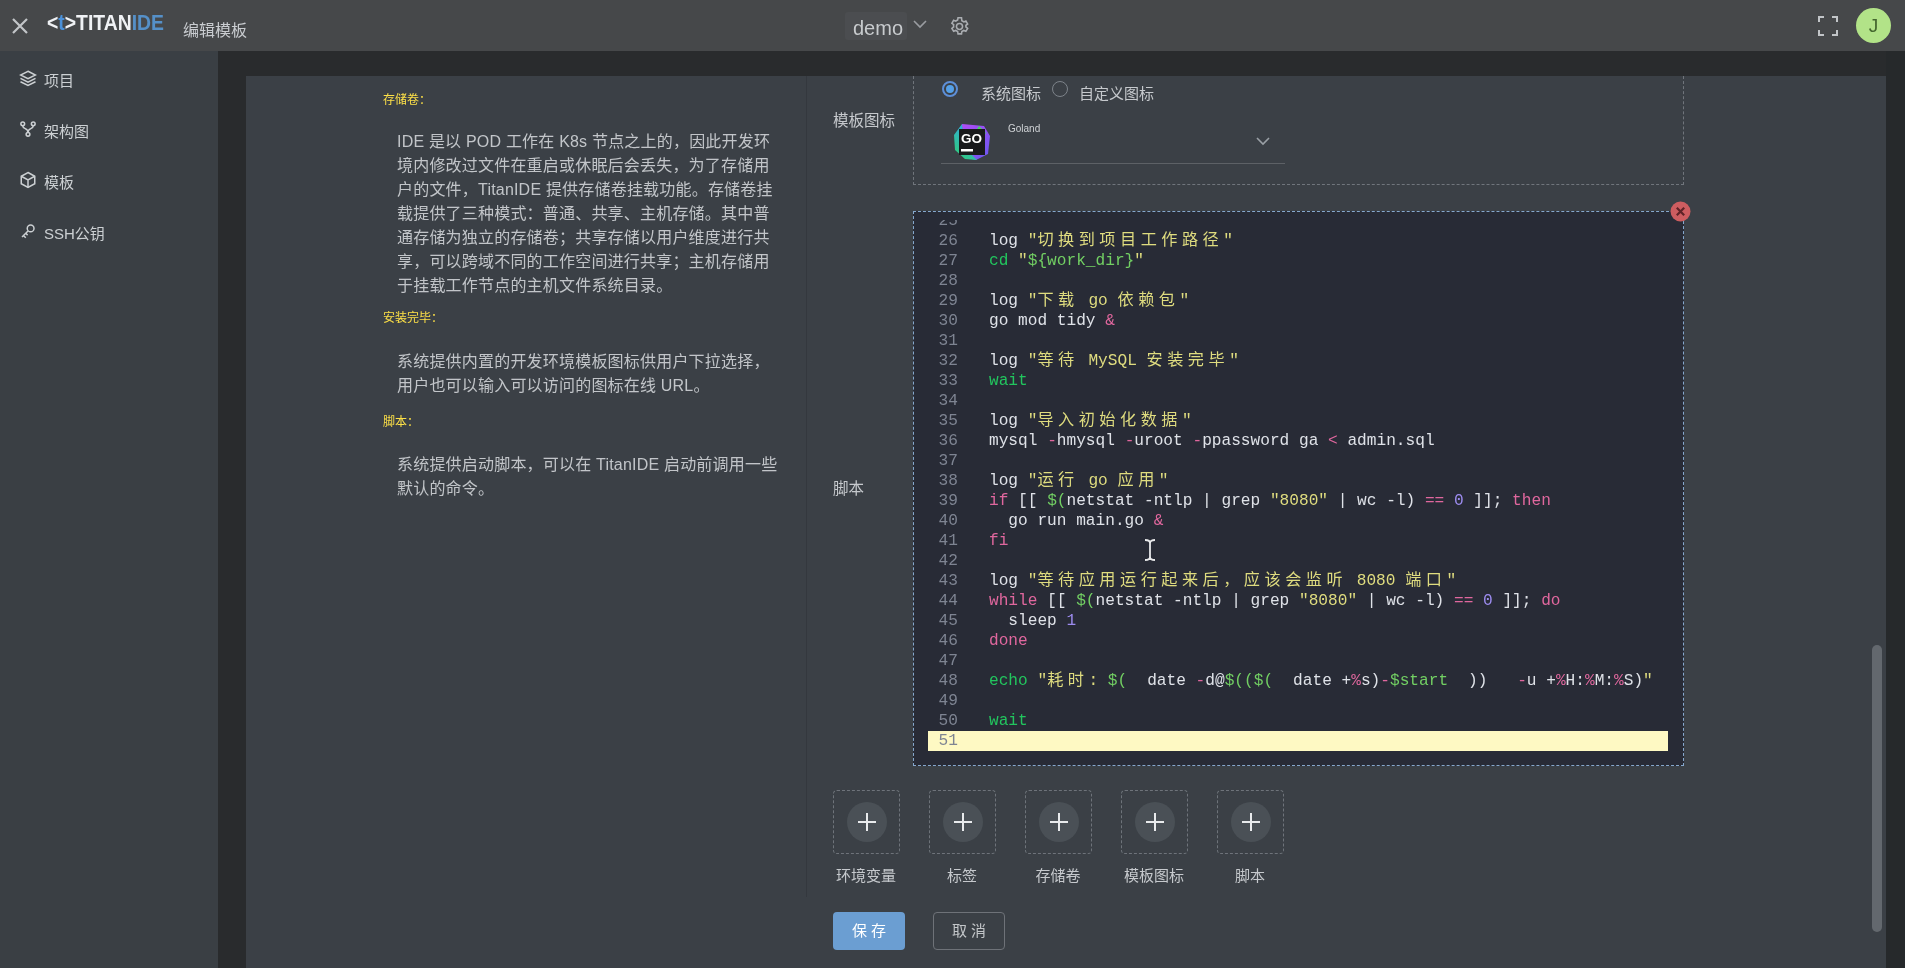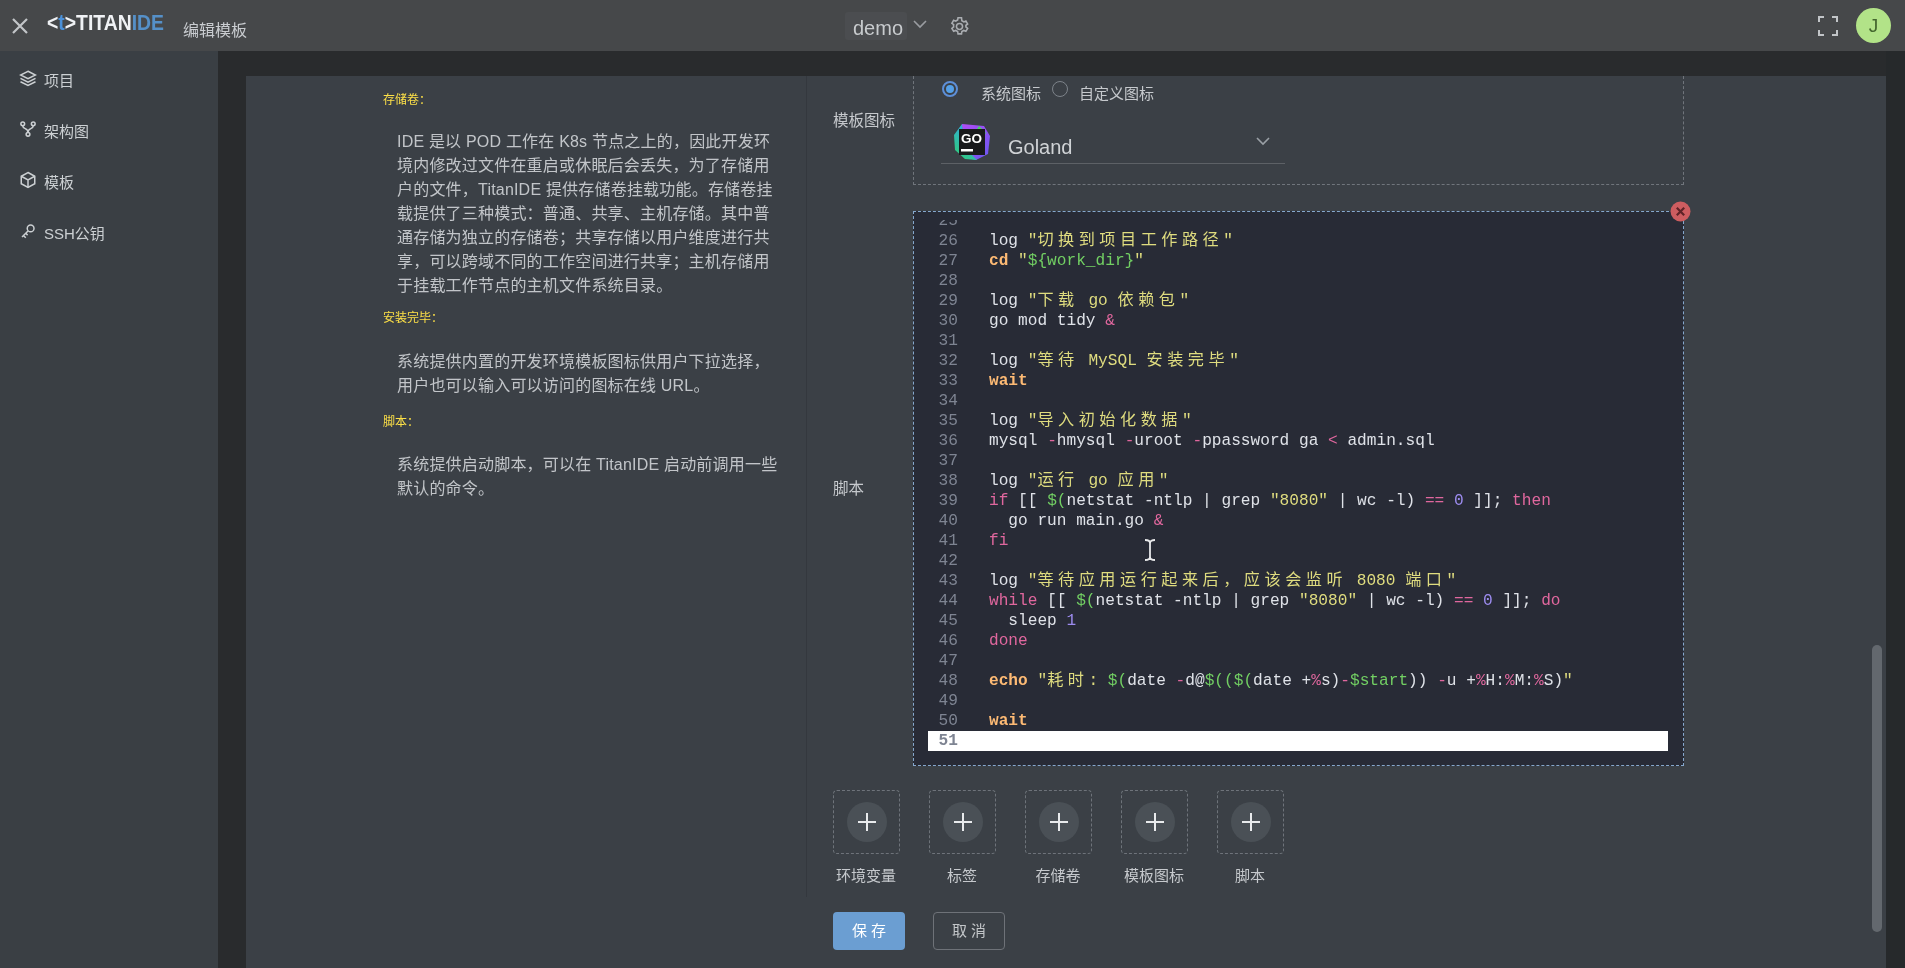--- a/index.html
+++ b/index.html
@@ -32,36 +32,36 @@
   .flabel { position:absolute; font-size:15.5px; color:#c6c9cd; }
 
   
   .radio-ring { position:absolute; width:16px; height:16px; border-radius:50%; }
   #radio1 { left:942px; top:81px; border:2px solid #5d8fd8; }
   #radio1:after { content:""; position:absolute; left:2px; top:2px; width:8px; height:8px; border-radius:50%; background:#55a0e8; }
   #radio2 { left:1052px; top:81px; border:1.5px solid #7d838a; }
 
   
   #goland-underline { left:941px; top:163px; width:344px; height:1px; background:#5d6166; }
-  #goland-text { left:1008px; top:136px; font-size:20px; color:#d0d3d6; }
+  #goland-text { left:1008px; top:123px; font-size:10px; color:#d0d3d6; }
 
   
   #icon-dash { left:913px; top:76px; width:771px; height:109px; border-left:1px dashed #70757c; border-right:1px dashed #70757c; border-bottom:1px dashed #70757c; }
 
   
   #editor { left:913px; top:211px; width:771px; height:555px; background:#282b36; border:1px dashed #86a8cd; }
   #scroller { position:absolute; left:14px; top:8px; width:740px; height:540px; overflow:hidden; }
   #lines { position:absolute; left:0; top:-9px; width:740px; font-family:"Liberation Mono","Noto Sans Mono CJK SC","Noto Sans CJK SC",monospace; font-size:16.15px; line-height:20px; white-space:pre; }
   .ln { height:20px; position:relative; }
-  .ln.hl { background:#ffffff;font-weight:bold; }
+  .ln.hl { background:#fef9c3; }
   .num { display:inline-block; width:40.5px; text-align:center; color:#7e8492; }
   .code { margin-left:20.5px; color:#dfe2e8; }
   .y { color:#dfdc7f; }
   .g { color:#72cf63; }
-  .c { color:#fdba74;font-weight:bold; }
+  .c { color:#22c55e; }
   .p { color:#e0679e; }
   .u { color:#9d8cf0; }
   .z { letter-spacing:4.5px; }
 
   #redx { left:1670px; top:201px; width:21px; height:21px; }
 
   
   .addbox { position:absolute; top:790px; width:67px; height:64px; border:1px dashed #6e737a; border-radius:4px; }
   .addcircle { position:absolute; left:13px; top:11px; width:40px; height:40px; border-radius:50%; background:#4a5056; }
   .addcircle:before { content:""; position:absolute; left:11px; top:19px; width:18px; height:2px; background:#e8eaec; }
@@ -208,14 +208,14 @@
 <div class="addlabel" style="left:1190px">脚本</div>
 
 <div class="abs" id="btn-save">保 存</div>
 <div class="abs" id="btn-cancel">取 消</div>
 
 <div class="abs" id="right-band"></div>
 <div class="abs" id="scroll-thumb"></div>
 
 <style>
   i { font-style:normal; }
-  .w { color:#dfe2e8; }
+  .w { color:#dfe2e8;margin-left:20px; }
 </style>
 
 </body></html>

